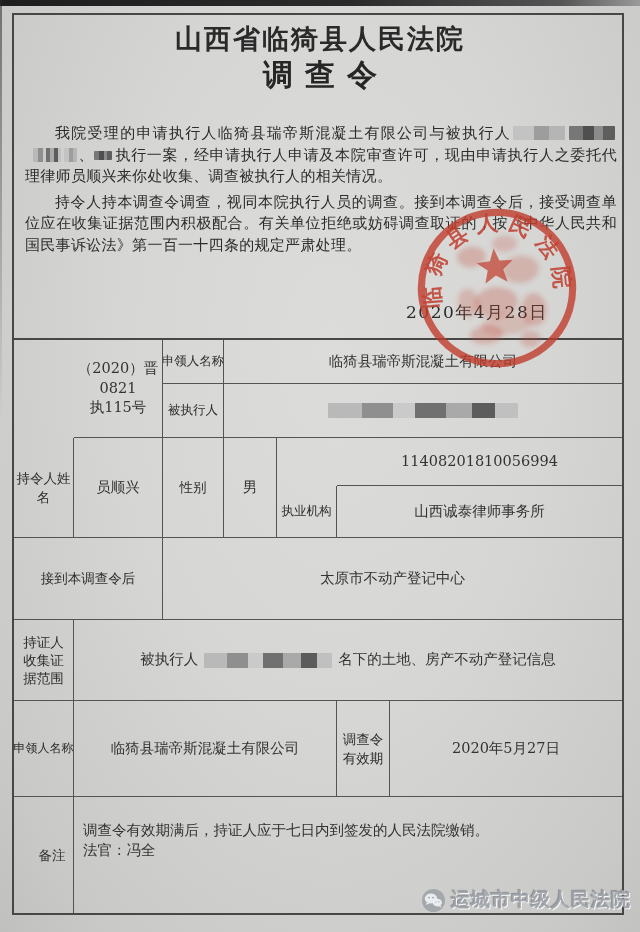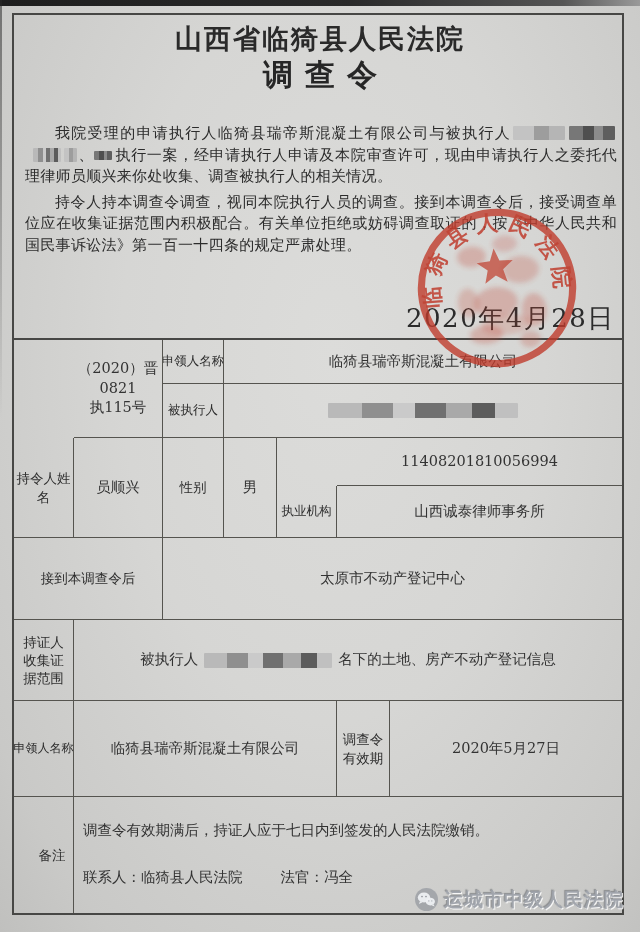--- a/index.html
+++ b/index.html
@@ -41,21 +41,21 @@
   .mosaic{
     display:inline-block;height:14px;border-radius:1px;vertical-align:-2px;
     background:linear-gradient(90deg,#b9b9b9 0 18%,#8f8f8f 18% 34%,#cacaca 34% 46%,#707070 46% 62%,#a9a9a9 62% 76%,#5c5c5c 76% 88%,#c0c0c0 88% 100%);
     filter:blur(.7px);
   }
   .m-dark{background:linear-gradient(90deg,#777 0 30%,#4f4f4f 30% 55%,#8b8b8b 55% 75%,#5e5e5e 75% 100%);}
   .m-light{background:linear-gradient(90deg,#c3c3c3 0 40%,#9d9d9d 40% 70%,#b5b5b5 70% 100%);}
   .m-dash{height:9px;vertical-align:0px;}
   .issue-date{
     position:absolute;left:406px;top:301px;z-index:2;
-    font-size:26px;letter-spacing:1.5px;color:#2b2b2b;
+    font-size:17px;letter-spacing:1.5px;color:#2b2b2b;
   }
   .seal{position:absolute;left:410px;top:201px;width:174px;height:174px;z-index:3;opacity:.93;transform:rotate(-5deg);}
   .grid{
     position:absolute;left:12px;top:338px;width:608px;height:573px;
     display:grid;z-index:1;
     grid-template-columns:60px 89px 61px 53px 60px 53px 232px;
     grid-template-rows:44px 54px 48px 52px 82px 81px 96px 116px;
     border:2px solid #474745;
   }
   .cell{
@@ -64,27 +64,27 @@
     font-size:13.5px;color:#2e2e2e;text-align:center;line-height:1.35;
     overflow:hidden;
   }
   .cell.value{font-size:14.5px;color:#333;}
   .no-br{border-right:none;}
   .no-bb{border-bottom:none;padding-left:17px;}
   .tight{font-size:12.5px;letter-spacing:0;white-space:nowrap;}
   .tiny{font-size:12px;letter-spacing:0;white-space:nowrap;}
   .remark-value{
     align-items:flex-start;justify-content:flex-start;text-align:left;
-    padding:24px 10px 8px 9px;gap:27px;box-sizing:border-box;
+    padding:24px 10px 8px 9px;box-sizing:border-box;
   }
   .remark-line2{display:flex;gap:38px;}
   .scope-line{display:flex;align-items:center;gap:6px;}
   .watermark{
-    position:absolute;right:16px;top:887px;z-index:6;
-    display:flex;gap:5px;
+    position:absolute;right:9px;top:887px;z-index:6;
+    display:flex;align-items:center;gap:5px;
   }
   .wm-text{
     font-family:"DejaVu Sans","Liberation Sans",sans-serif;
     font-size:19px;font-weight:700;letter-spacing:1px;
     color:rgba(158,162,170,.95);
     text-shadow:1px 1px 0 rgba(255,255,255,.85), -1px -1px 1px rgba(90,92,98,.55);
   }
   .wm-icon{width:25px;height:25px;flex:0 0 auto;}
 </style>
 </head>
@@ -170,21 +170,20 @@
       <span>有效期</span>
     </div>
     <div class="cell value no-br" style="grid-area:7/7/8/8">
       <span>2020年5月27日</span>
     </div>
 
     <div class="cell no-bb" style="grid-area:8/1/9/2">备注</div>
     <div class="cell value no-br no-bb remark-value" style="grid-area:8/2/9/8">
       <span>调查令有效期满后，持证人应于七日内到签发的人民法院缴销。</span>
       <span class="remark-line2">
-        <span>联系人：临猗县人民法院</span>
         <span>法官：冯全</span>
       </span>
     </div>
   </div>
 
   <div class="watermark">
     <svg class="wm-icon" viewBox="0 0 25 25">
       <circle cx="12.5" cy="12.5" r="11.5" fill="rgba(150,153,160,0.75)"></circle>
       <ellipse cx="10" cy="10.5" rx="6.2" ry="5.1" fill="rgba(238,240,243,0.95)"></ellipse>
       <path d="M6 14 L5 17 L8.5 15.2 Z" fill="rgba(238,240,243,0.95)"></path>

